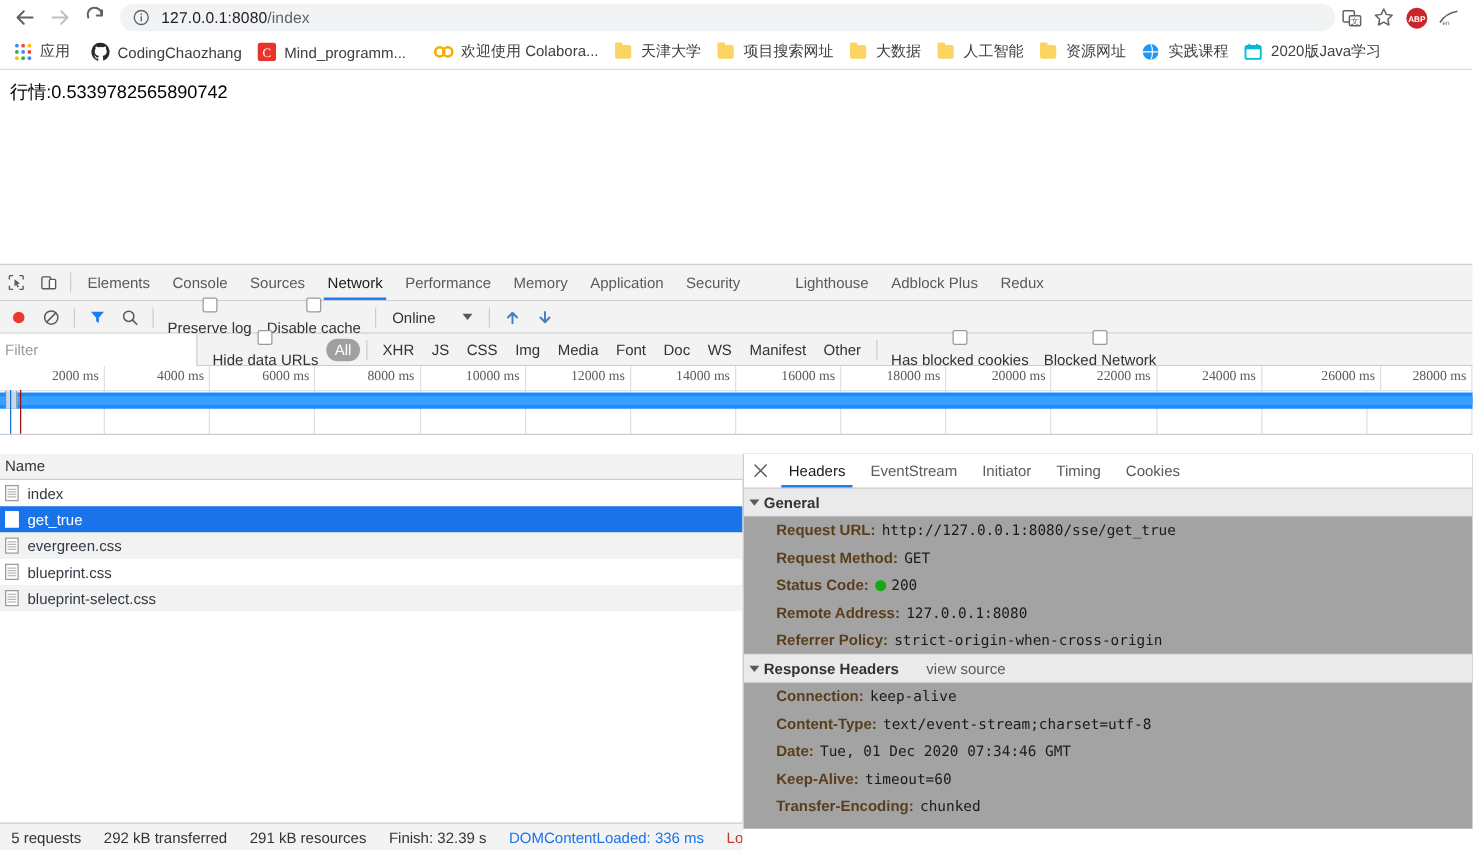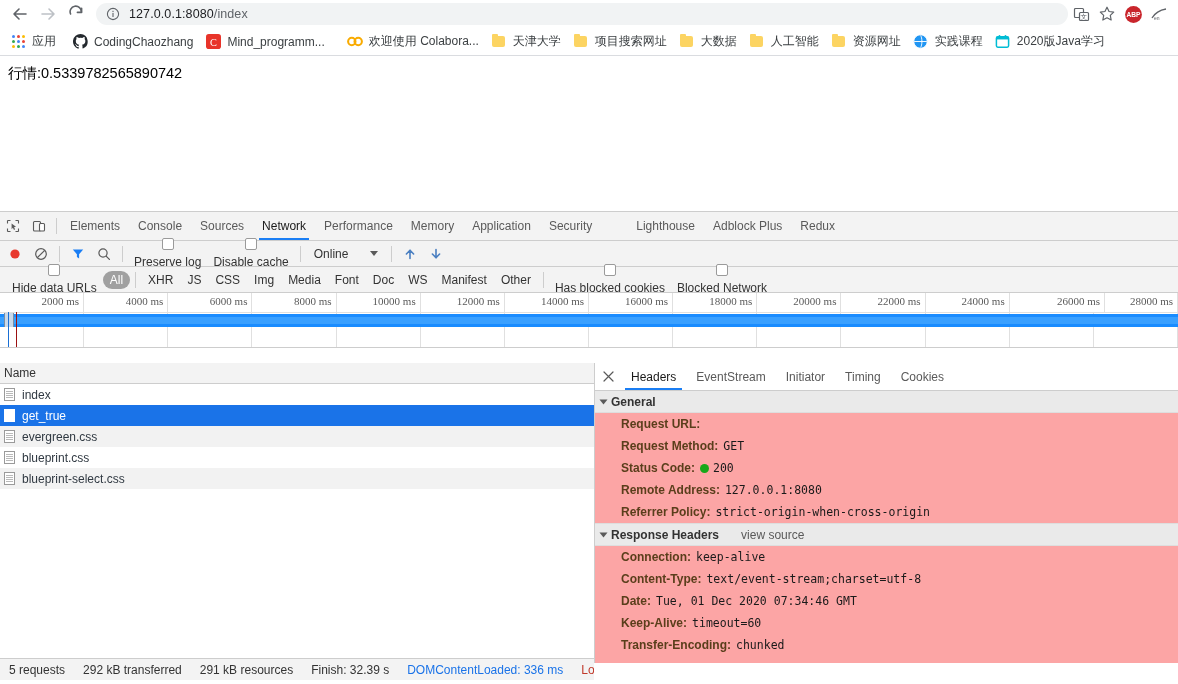--- a/index.html
+++ b/index.html
@@ -89,21 +89,21 @@
   .req-head{height:21px;border-bottom:1px solid #cdcdcd;background:#f3f3f3;display:flex;align-items:center;font-size:12px;color:#333;padding-left:4px;box-sizing:border-box;}
   .req-list{flex:1;overflow:hidden;text-align:right;}
   .req-row{height:21px;display:flex;align-items:center;font-size:12px;color:#303942;padding-left:4px;box-sizing:border-box;}
   .req-row.odd{background:#f2f2f2;}
   .req-row.sel{background:#1a73e8;color:#fff;}
   .doc-ico{width:11px;height:13px;border:1px solid #9a9a9a;background:#fff;margin-right:7px;flex:0 0 auto;box-sizing:border-box;position:relative;overflow:hidden;}
   .doc-ico i{position:absolute;left:1px;right:1px;height:1px;background:#b9b9b9;}
   .req-row.sel .doc-ico{border-color:#fff;}
 
   
-  .det-panel{flex:1;background:#fca5a5;display:flex;flex-direction:column;overflow:hidden;}
+  .det-panel{flex:1;background:#a3a3a3;display:flex;flex-direction:column;overflow:hidden;}
   .det-tabbar{height:27px;display:flex;align-items:stretch;border-bottom:1px solid #cdcdcd;background:#fff;}
   .det-close{width:26px;display:flex;align-items:center;justify-content:center;}
   .det-tab{display:flex;align-items:center;padding:0 10px;font-size:12px;color:#5a5a5a;position:relative;}
   .det-tab.active{color:#1a1a1a;}
   .det-tab.active:after{content:"";position:absolute;left:4px;right:4px;bottom:0;height:2px;background:#1a7ef4;}
   .det-body{flex:1;overflow:hidden;}
   .sec-head{height:22px;background:#eaeaea;display:flex;align-items:center;font-size:12px;color:#333;font-weight:bold;padding-left:6px;box-sizing:border-box;border-bottom:1px solid #dedede;}
   .tri{width:0;height:0;border-left:5px solid #5a5a5a;border-top:4px solid transparent;border-bottom:4px solid transparent;margin-right:5px;transform:rotate(90deg);}
   .viewsrc{font-weight:normal;color:#5a5a5a;margin-left:22px;}
   .hrow{height:22px;display:flex;align-items:center;padding-left:26px;font-size:12px;box-sizing:border-box;}
@@ -359,20 +359,21 @@
           </svg>
       </div>
       <div class="tb-ico">
         <svg width="14" height="14" viewBox="0 0 14 14">
             <path d="M7 2.5v8M3.4 7l3.6 3.8L10.6 7" fill="none" stroke="#4a7fc1" stroke-width="1.6" stroke-linecap="round" stroke-linejoin="round"></path>
           </svg>
       </div>
     </div>
 
     <div class="dt-filterbar">
+      <div class="filter-input">Filter</div>
       <label class="cb-wrap" style="padding-left:12px">
         <span class="cbx"></span>
         <span>Hide data URLs</span>
       </label>
       <div class="ftype sel">All</div>
       <div class="tb-sep"></div>
       <div class="ftype">XHR</div>
       <div class="ftype">JS</div>
       <div class="ftype">CSS</div>
       <div class="ftype">Img</div>
@@ -528,20 +529,21 @@
         </div>
 
         <div class="det-body">
           <div class="sec-head">
             <span class="tri"></span>
             <span>General</span>
           </div>
 
           <div class="hrow">
             <span class="hname">Request URL:</span>
+            <span class="hval">http://127.0.0.1:8080/sse/get_true</span>
           </div>
           <div class="hrow">
             <span class="hname">Request Method:</span>
             <span class="hval">GET</span>
           </div>
           <div class="hrow">
             <span class="hname">Status Code:</span>
             <span class="status-dot"></span>
             <span class="hval">200</span>
           </div>

